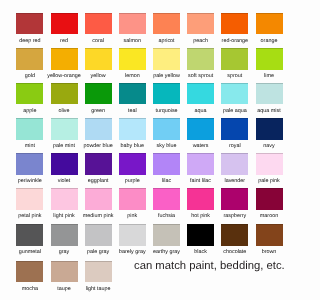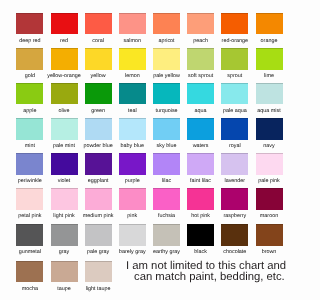--- a/index.html
+++ b/index.html
@@ -322,15 +322,14 @@
     <span class="swatch-label">taupe</span>
    </div>
    <div class="swatch-cell" style="left:84.6px;top:260.9px">
     <span class="swatch-chip" style="background-color: rgb(220, 203, 192);"></span>
     <span class="swatch-label">light taupe</span>
    </div>
   </div>
 </div>
 
 <div id="note">
-  <span class="note-line note-line-1">I am not limited to this chart and</span>
   <span class="note-line note-line-2">can match paint, bedding, etc.</span>
 </div>
 
 </body></html>

